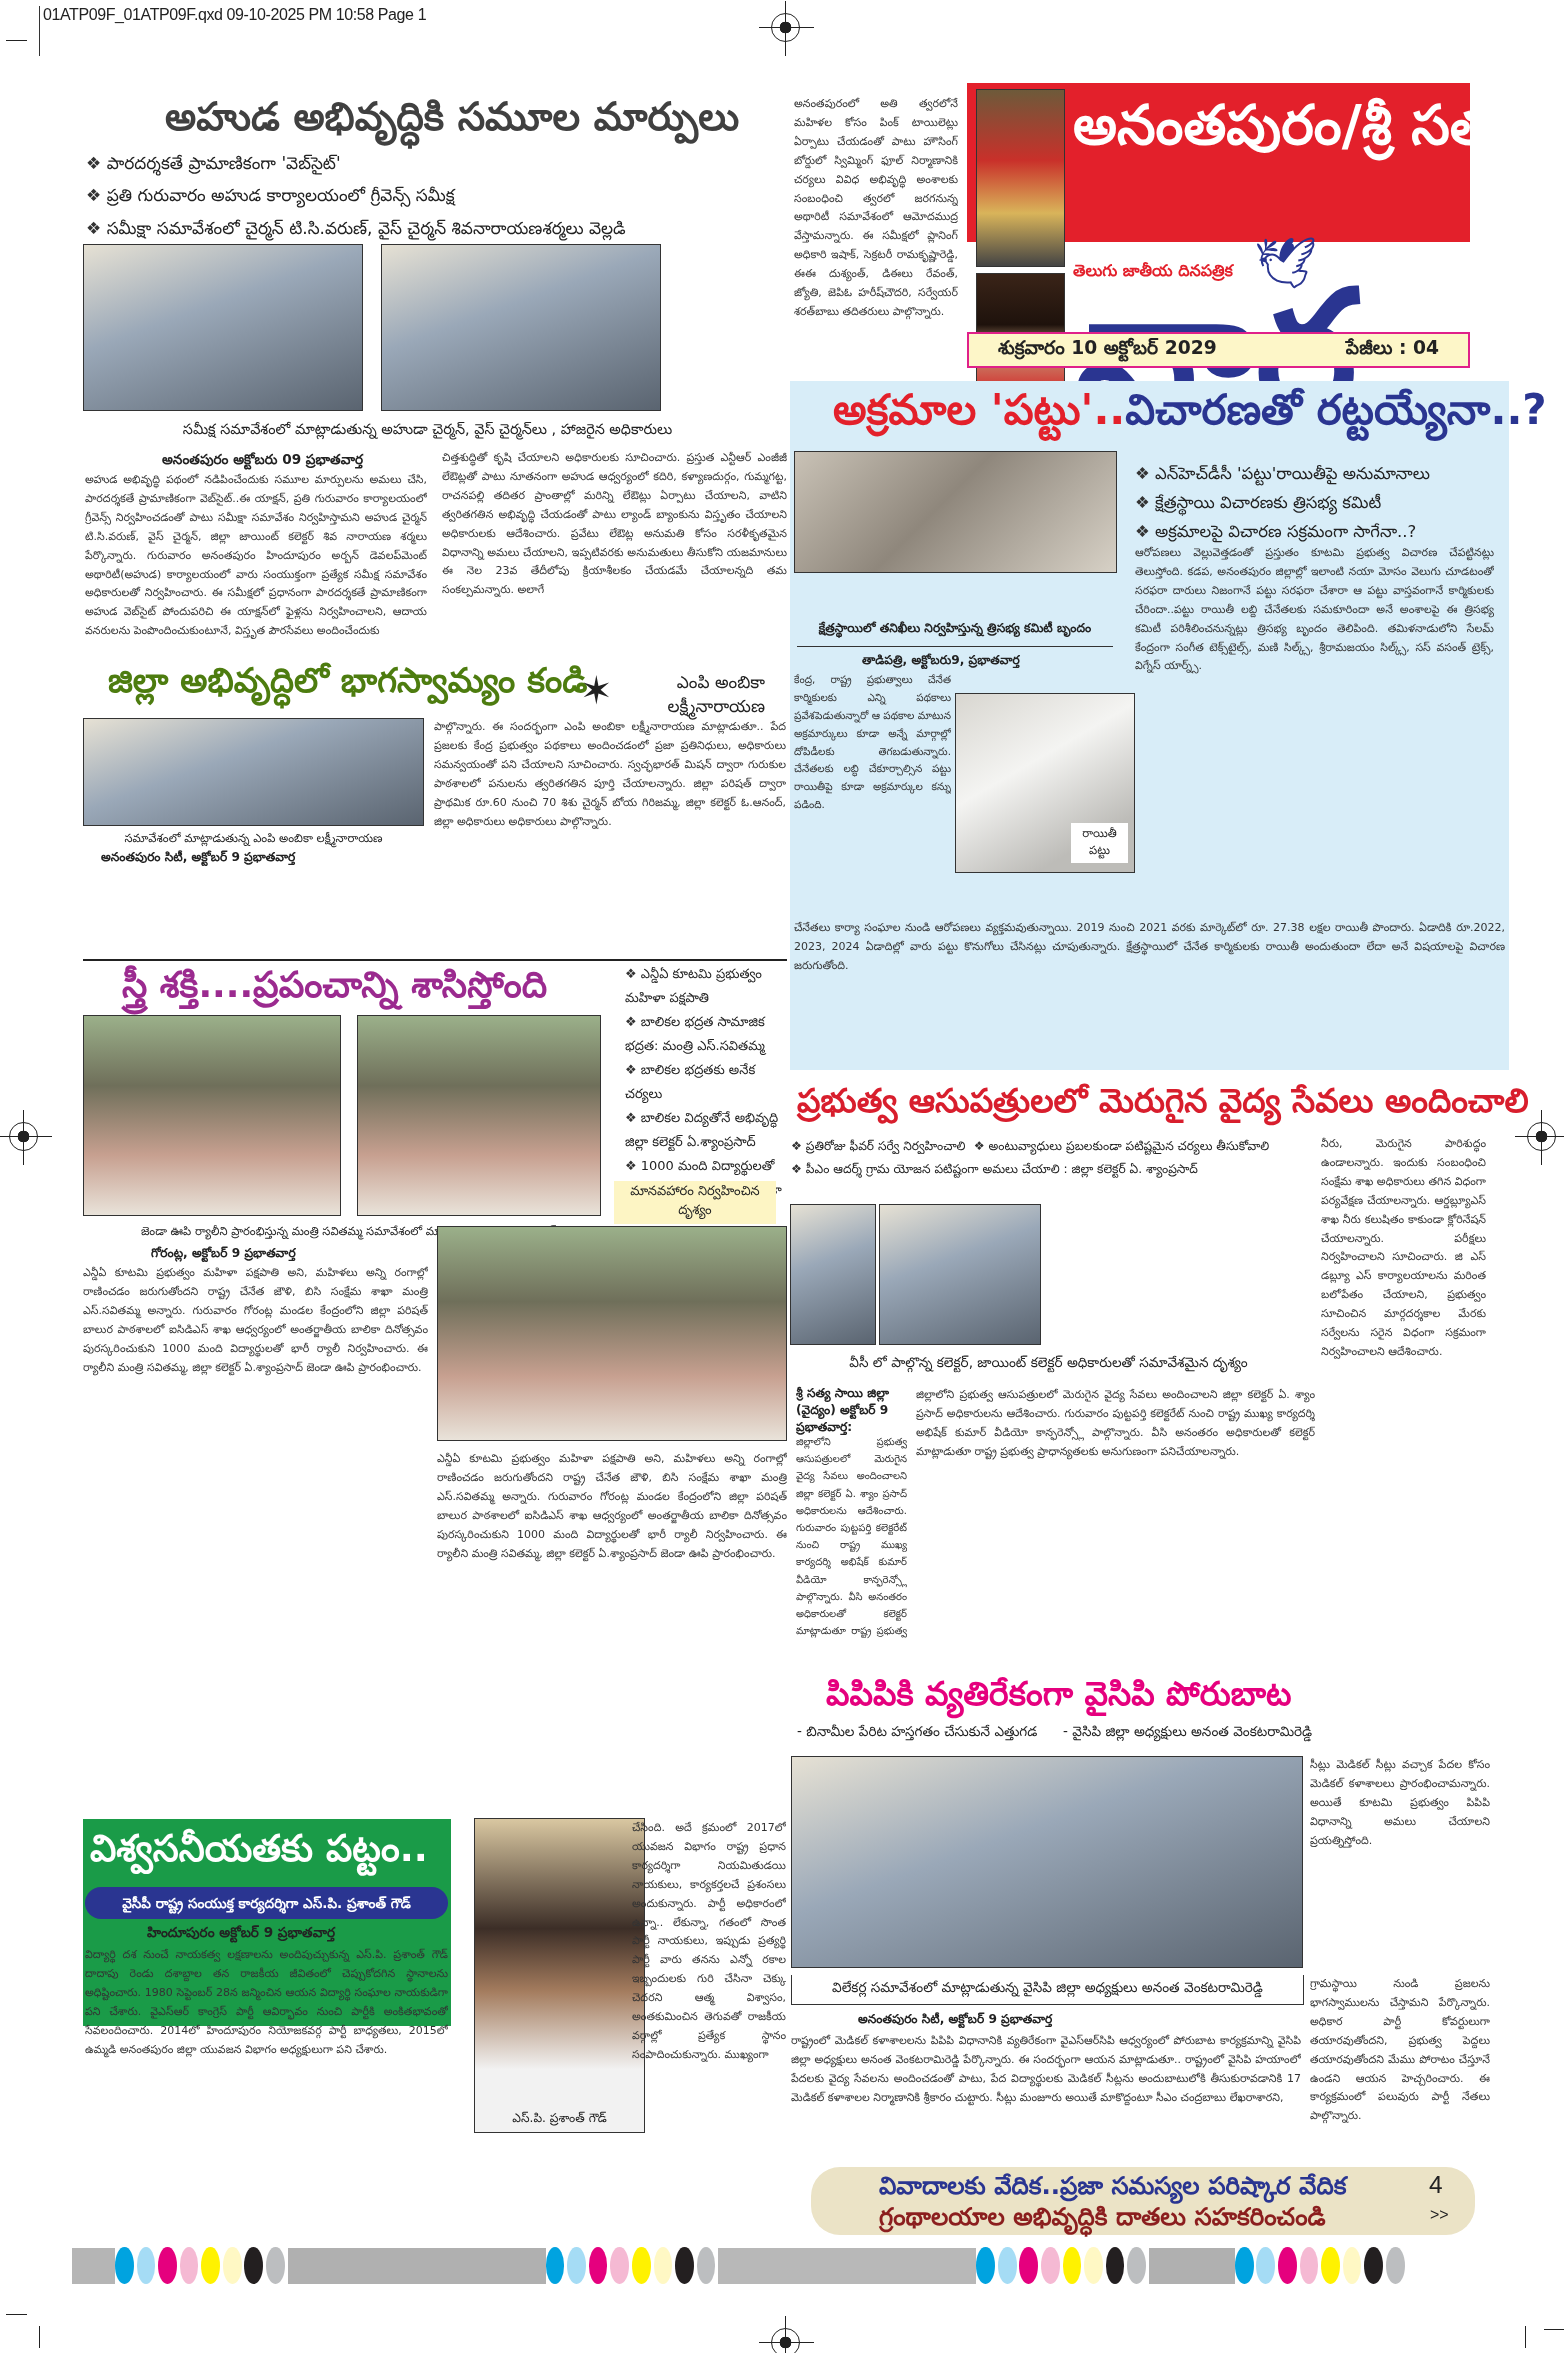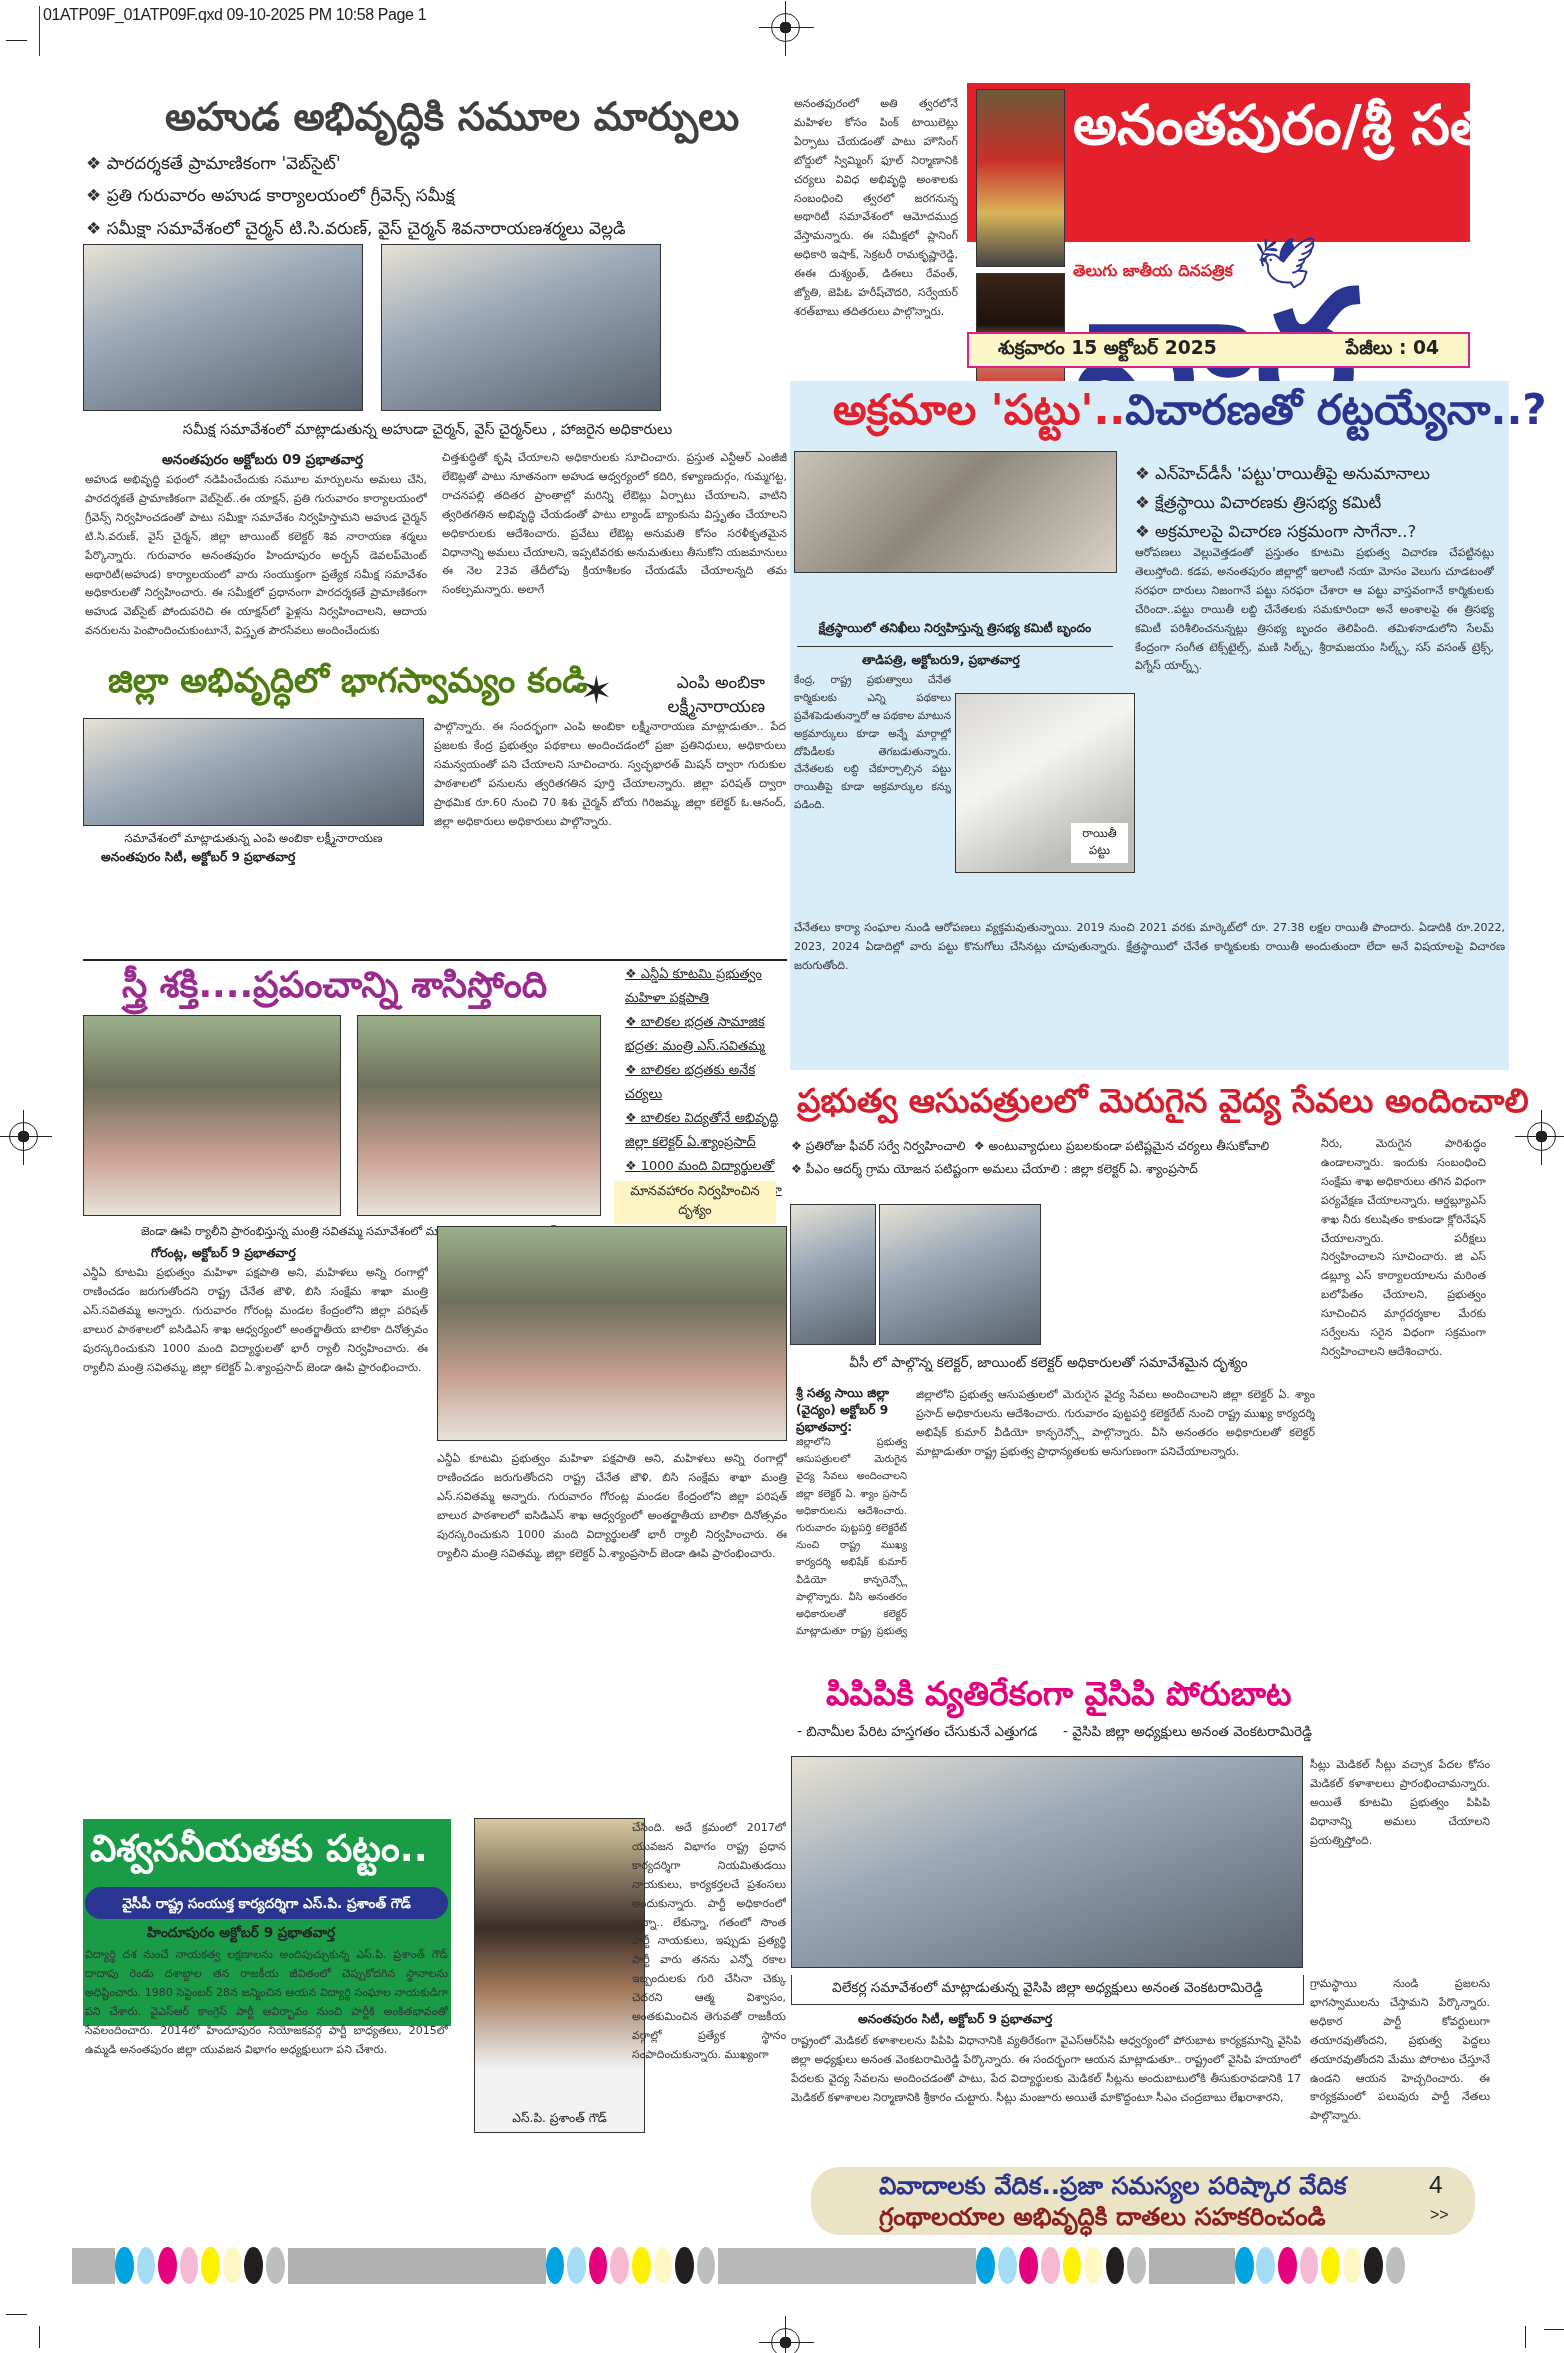--- a/index.html
+++ b/index.html
@@ -61,21 +61,21 @@
   <div class="abs photo" style="left:8.6px;top:5.7px;width:89px;height:178px;background:linear-gradient(180deg,#6d5a3a,#c9302a 40%,#d9b45a 70%,#444);"></div>
   <div class="abs photo" style="left:8.6px;top:190px;width:89px;height:171px;background:linear-gradient(180deg,#3a2418 0%,#1e120c 30%,#c49a7a 45%,#d42a2a 70%,#d42a2a 100%);"></div>
   <div class="abs headline" style="left:106px;top:14.4px;font-size:55px;color:#fff;">అనంతపురం/శ్రీ సత్యసాయి</div>
   <div class="abs" style="left:106px;top:178px;font-size:16px;color:#e3202b;font-weight:bold;">తెలుగు జాతీయ దినపత్రిక</div>
   <div class="abs" style="left:287px;top:151px;font-size:50px;color:#2a3591;">🕊</div>
   <div class="abs headline" style="left:108px;top:194px;font-size:172px;color:#2a3591;line-height:0.9;">వార్త</div>
 </div>
 <div class="abs photo" style="left:976px;top:447px;width:89px;height:118px;background:linear-gradient(180deg,#8fb4d8 0%,#b89a72 50%,#c6a680 100%);"></div>
 <div class="abs" style="left:1080px;top:475px;width:373px;height:2.9px;background:#e3202b;"></div>
 <div class="abs" style="left:967px;top:332px;width:503px;height:36px;background:#fdf6c8;border:2.2px solid #e0208a;display:flex;align-items:center;justify-content:space-between;padding:0 29px;">
-  <span style="font-size:18.7px;font-weight:bold;">శుక్రవారం  15  అక్టోబర్ 2025</span>
+  <span style="font-size:18.7px;font-weight:bold;">శుక్రవారం  10  అక్టోబర్ 2029</span>
   <span style="font-size:18.7px;font-weight:bold;">పేజీలు : 04</span>
 </div>
 
 <div class="abs" style="left:790px;top:381px;width:719px;height:689px;background:#d8edf8;"></div>
 <div class="abs headline" style="left:833px;top:388px;font-size:42px;">
   <span style="color:#e3202b;">అక్రమాల 'పట్టు'..</span><span style="color:#2a3591;">విచారణతో రట్టయ్యేనా..?</span>
 </div>
 <div class="abs photo" style="left:794px;top:451px;width:323px;height:122px;"></div>
 <ul class="abs bullet-list" style="left:1135px;top:460px;width:359px;font-size:16.5px;line-height:1.75;">
   <li>ఎన్‌హెచ్‌డీసీ 'పట్టు'రాయితీపై అనుమానాలు</li>
@@ -97,21 +97,21 @@
 <div class="abs" style="left:650px;top:671px;width:115px;font-size:17px;line-height:1.4;text-align:right;">ఎంపి అంబికా లక్ష్మీనారాయణ</div>
 <div class="abs photo blue" style="left:83px;top:718px;width:341px;height:108px;"></div>
 <div class="abs caption" style="left:83px;top:831px;width:341px;font-size:11.5px;">సమావేశంలో మాట్లాడుతున్న ఎంపి అంబికా లక్ష్మీనారాయణ</div>
 <div class="abs dateline" style="left:101px;top:850px;font-size:12.2px;">అనంతపురం సిటీ, అక్టోబర్ 9 ప్రభాతవార్త</div>
 <div class="abs body-text" style="left:434px;top:718px;width:352px;height:224px;overflow:hidden;">పాల్గొన్నారు. ఈ సందర్భంగా ఎంపి అంబికా లక్ష్మీనారాయణ మాట్లాడుతూ.. పేద ప్రజలకు కేంద్ర ప్రభుత్వం పథకాలు అందించడంలో ప్రజా ప్రతినిధులు, అధికారులు సమన్వయంతో పని చేయాలని సూచించారు. స్వచ్ఛభారత్ మిషన్ ద్వారా గురుకుల పాఠశాలలో పనులను త్వరితగతిన పూర్తి చేయాలన్నారు. జిల్లా పరిషత్ ద్వారా ప్రాథమిక రూ.60 నుంచి 70 శిశు చైర్మన్ బోయ గిరిజమ్మ, జిల్లా కలెక్టర్ ఓ.ఆనంద్, జిల్లా అధికారులు అధికారులు పాల్గొన్నారు.</div>
 <div class="abs" style="left:83px;top:959px;width:704px;height:2.2px;background:#222;"></div>
 
 <div class="abs headline" style="left:122px;top:966px;font-size:36px;color:#9b2a8f;">స్త్రీ శక్తి....ప్రపంచాన్ని శాసిస్తోంది</div>
 <div class="abs photo crowd" style="left:83px;top:1015px;width:258px;height:201px;"></div>
 <div class="abs photo crowd" style="left:357px;top:1015px;width:244px;height:201px;"></div>
-<ul class="abs bullet-list" style="left:625px;top:962px;width:162px;font-size:13px;line-height:1.85;text-decoration:underline;">
+<ul class="abs bullet-list" style="left:625px;top:962px;width:162px;font-size:13px;line-height:1.85;">
   <li>ఎన్డీఏ కూటమి ప్రభుత్వం మహిళా పక్షపాతి</li>
   <li>బాలికల భద్రత సామాజిక భద్రత: మంత్రి ఎస్.సవితమ్మ</li>
   <li>బాలికల భద్రతకు అనేక చర్యలు</li>
   <li>బాలికల విద్యతోనే అభివృద్ధి జిల్లా కలెక్టర్ ఏ.శ్యాంప్రసాద్</li>
   <li>1000 మంది విద్యార్థులతో గోరంట్లలో అంతర్జాతీయ బాలికా దినోత్సవం</li>
 </ul>
 <div class="abs" style="left:614px;top:1181px;width:162px;height:43px;background:#fdf5c4;font-size:13px;text-align:center;line-height:1.45;padding-top:1.4px;">మానవహారం నిర్వహించిన దృశ్యం</div>
 <div class="abs caption" style="left:83px;top:1224px;width:531px;font-size:11.5px;">జెండా ఊపి ర్యాలీని ప్రారంభిస్తున్న మంత్రి సవితమ్మ సమావేశంలో మాట్లాడుతున్న మంత్రి, కలెక్టర్</div>
 <div class="abs photo crowd" style="left:437px;top:1226px;width:350px;height:215px;"></div>
 <div class="abs dateline" style="left:151px;top:1246px;font-size:12.2px;">గోరంట్ల, అక్టోబర్ 9 ప్రభాతవార్త</div>

